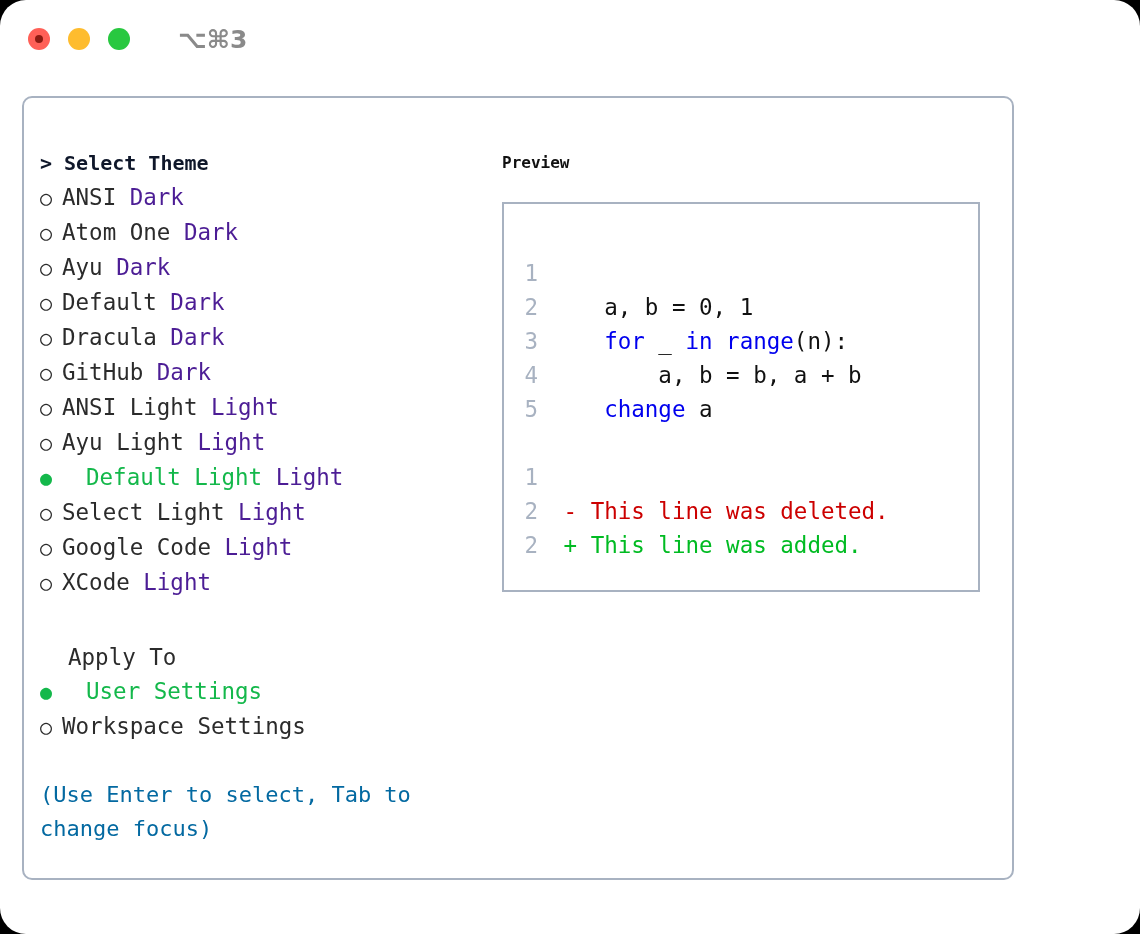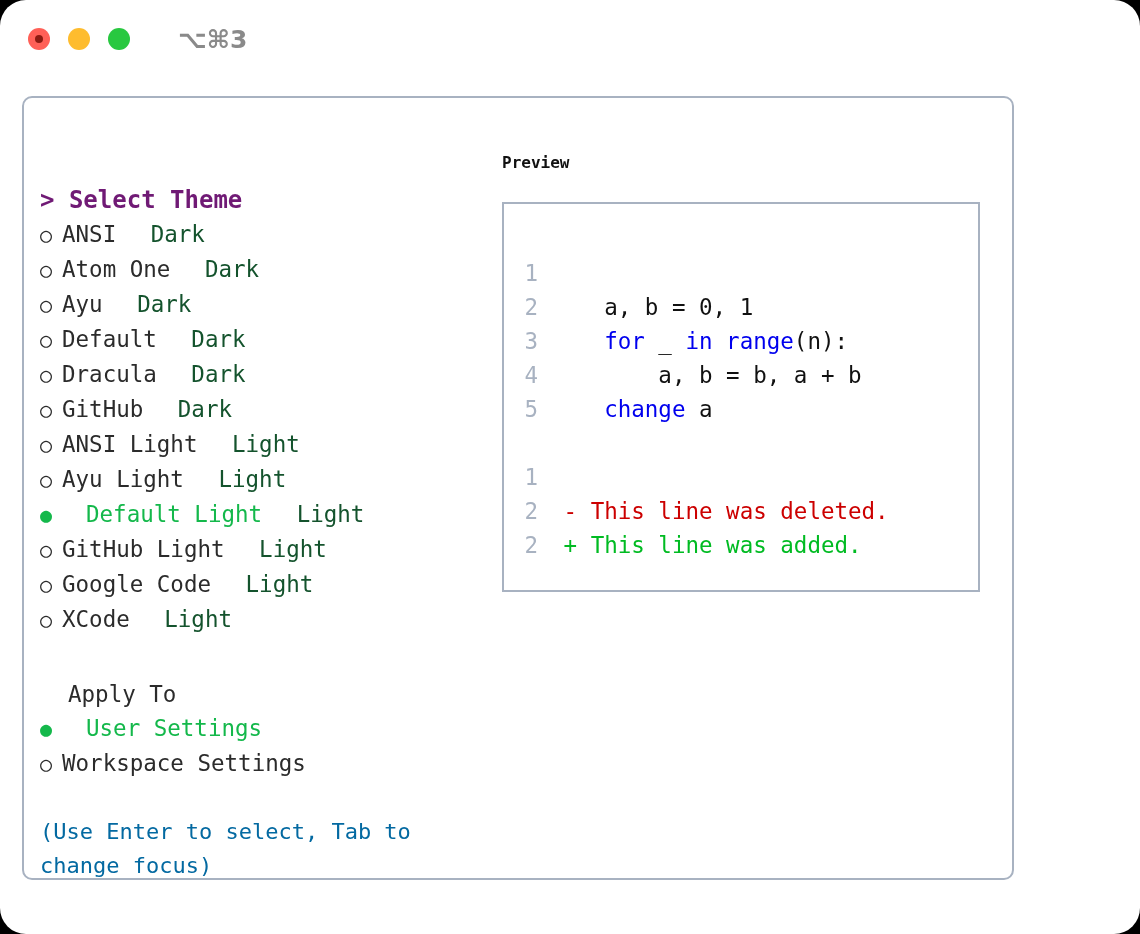--- a/index.html
+++ b/index.html
@@ -72,46 +72,45 @@
     width: 460px;
   }
   .col-right {
     position: absolute;
     left: 478px; top: 48px;
     width: 500px;
   }
 
   
   .list-header {
-    font-size: 24px;
+    font-size: 20px;
     font-weight: bold;
-    color: #701a75;
-    line-height: 34px;
-    white-space: pre;
-    margin-top: 37px;
+    color: #0f172a;
+    line-height: 34px;
+    white-space: pre;
   }
   .row {
     display: flex;
     align-items: baseline;
     font-size: 22.5px;
     line-height: 34px;
     white-space: pre;
     color: #2b2b2b;
   }
   .bullet {
     display: inline-block;
     width: 22px;
     flex: 0 0 22px;
     font-size: 20px;
     color: #2b2b2b;
   }
   .row.selected .bullet { color: #14b84b; }
   .row.selected .label  { color: #14b84b; margin-left: 24px; }
   .label { color: #2b2b2b; }
-  .variant { color: #14532d; margin-left: 21px; }
+  .variant { color: #4c1d95; }
 
   .spacer-lg { height: 40px; }
 
   .group-header {
     font-size: 22.5px;
     line-height: 34px;
     color: #2b2b2b;
     padding-left: 28px;
     white-space: pre;
   }
@@ -187,21 +186,21 @@
         <div id="theme-rows">
             <div class="row"><span class="bullet">○</span><span class="label">ANSI</span><span class="variant"> Dark</span></div>
             <div class="row"><span class="bullet">○</span><span class="label">Atom One</span><span class="variant"> Dark</span></div>
             <div class="row"><span class="bullet">○</span><span class="label">Ayu</span><span class="variant"> Dark</span></div>
             <div class="row"><span class="bullet">○</span><span class="label">Default</span><span class="variant"> Dark</span></div>
             <div class="row"><span class="bullet">○</span><span class="label">Dracula</span><span class="variant"> Dark</span></div>
             <div class="row"><span class="bullet">○</span><span class="label">GitHub</span><span class="variant"> Dark</span></div>
             <div class="row"><span class="bullet">○</span><span class="label">ANSI Light</span><span class="variant"> Light</span></div>
             <div class="row"><span class="bullet">○</span><span class="label">Ayu Light</span><span class="variant"> Light</span></div>
             <div class="row selected"><span class="bullet">●</span><span class="label">Default Light</span><span class="variant"> Light</span></div>
-            <div class="row"><span class="bullet">○</span><span class="label">GitHub Light</span><span class="variant"> Light</span></div>
+            <div class="row"><span class="bullet">○</span><span class="label">Select Light</span><span class="variant"> Light</span></div>
             <div class="row"><span class="bullet">○</span><span class="label">Google Code</span><span class="variant"> Light</span></div>
             <div class="row"><span class="bullet">○</span><span class="label">XCode</span><span class="variant"> Light</span></div>
           </div>
 
         <div class="spacer-lg"></div>
 
         <div class="group-header">Apply To</div>
 
         <div id="apply-rows">
             <div class="row selected"><span class="bullet">●</span><span class="label">User Settings</span></div>

